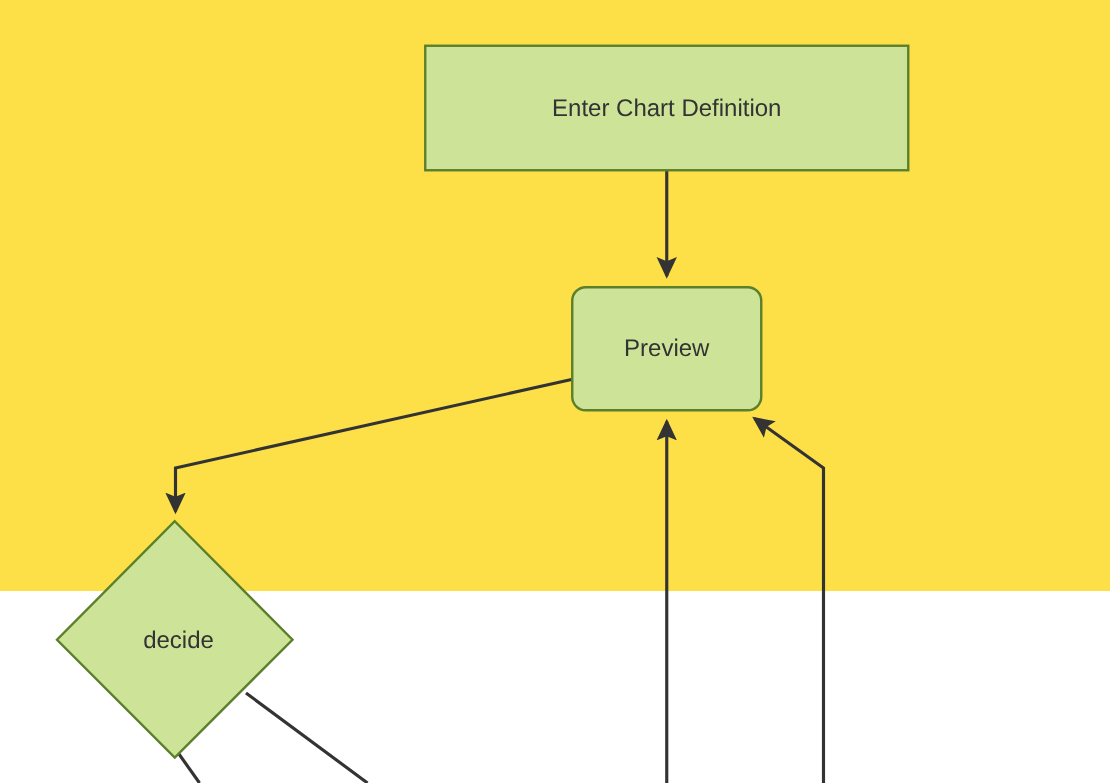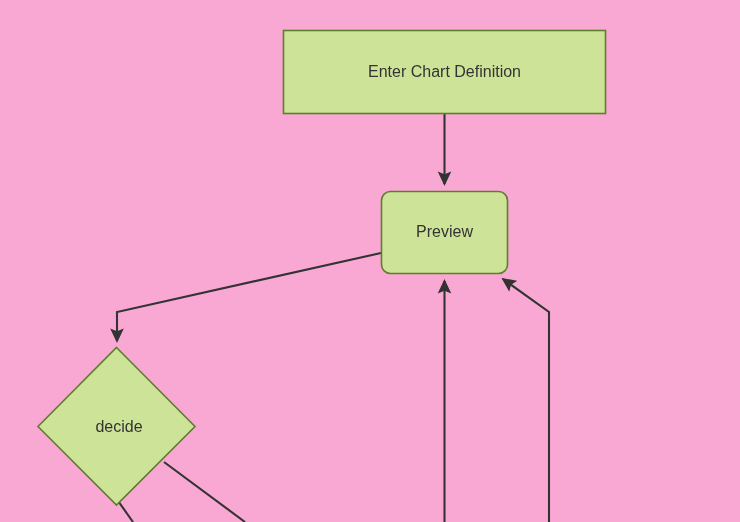--- a/index.html
+++ b/index.html
@@ -9,22 +9,22 @@
   body {
     width: 740px;
     height: 522px;
     background: #ffffff;
     font-family: "Liberation Sans", sans-serif;
     overflow: hidden;
   }
   #flowchart-canvas {
     position: relative;
     width: 740px;
-    height: 522px;
-    background: #f9a8d4;
+    height: 394px;
+    background: #fde047;
   }
   #flowchart-svg {
     position: absolute;
     top: 0;
     left: 0;
     width: 740px;
     height: 522px;
     display: block;
   }
   .node-label {

